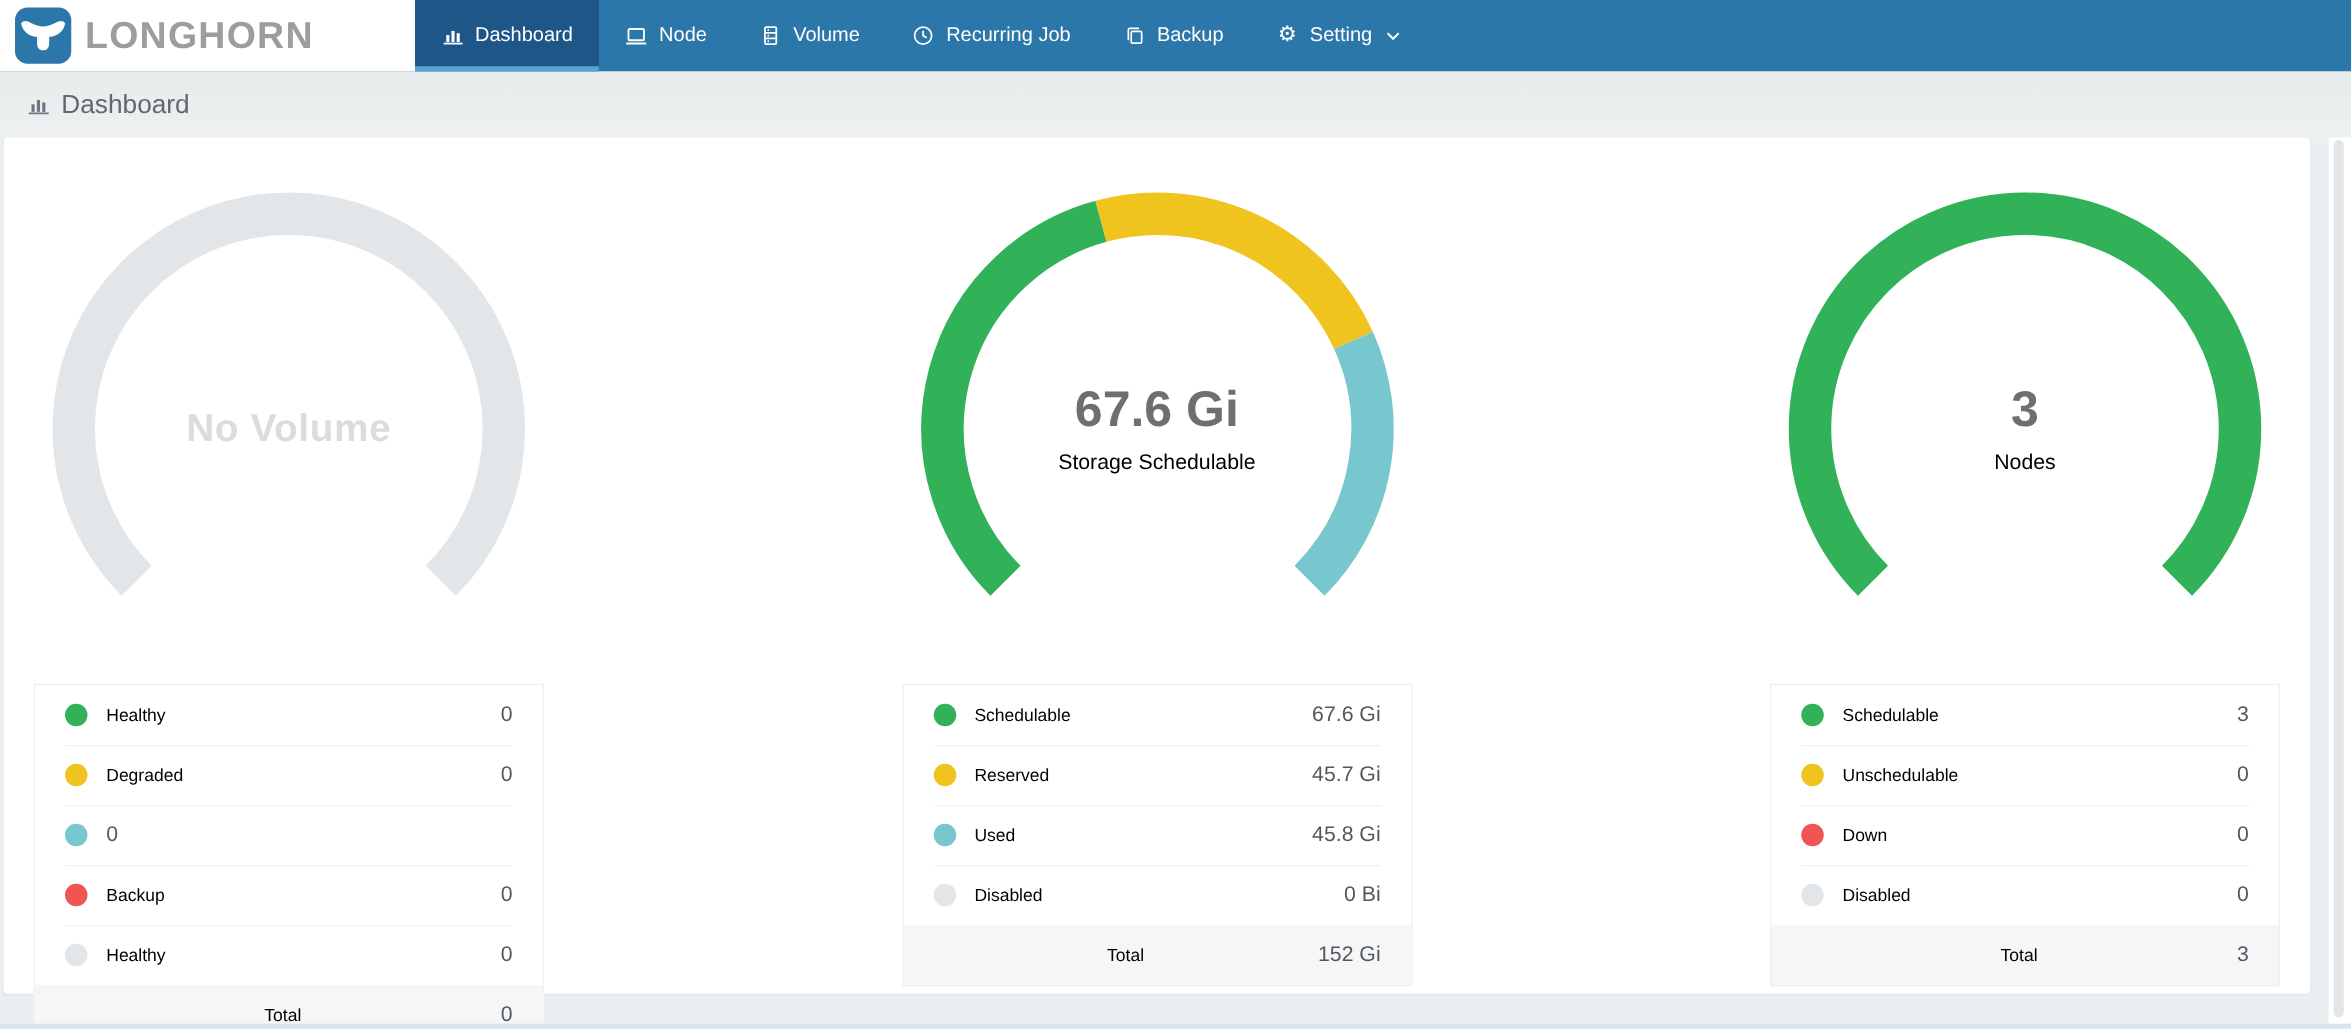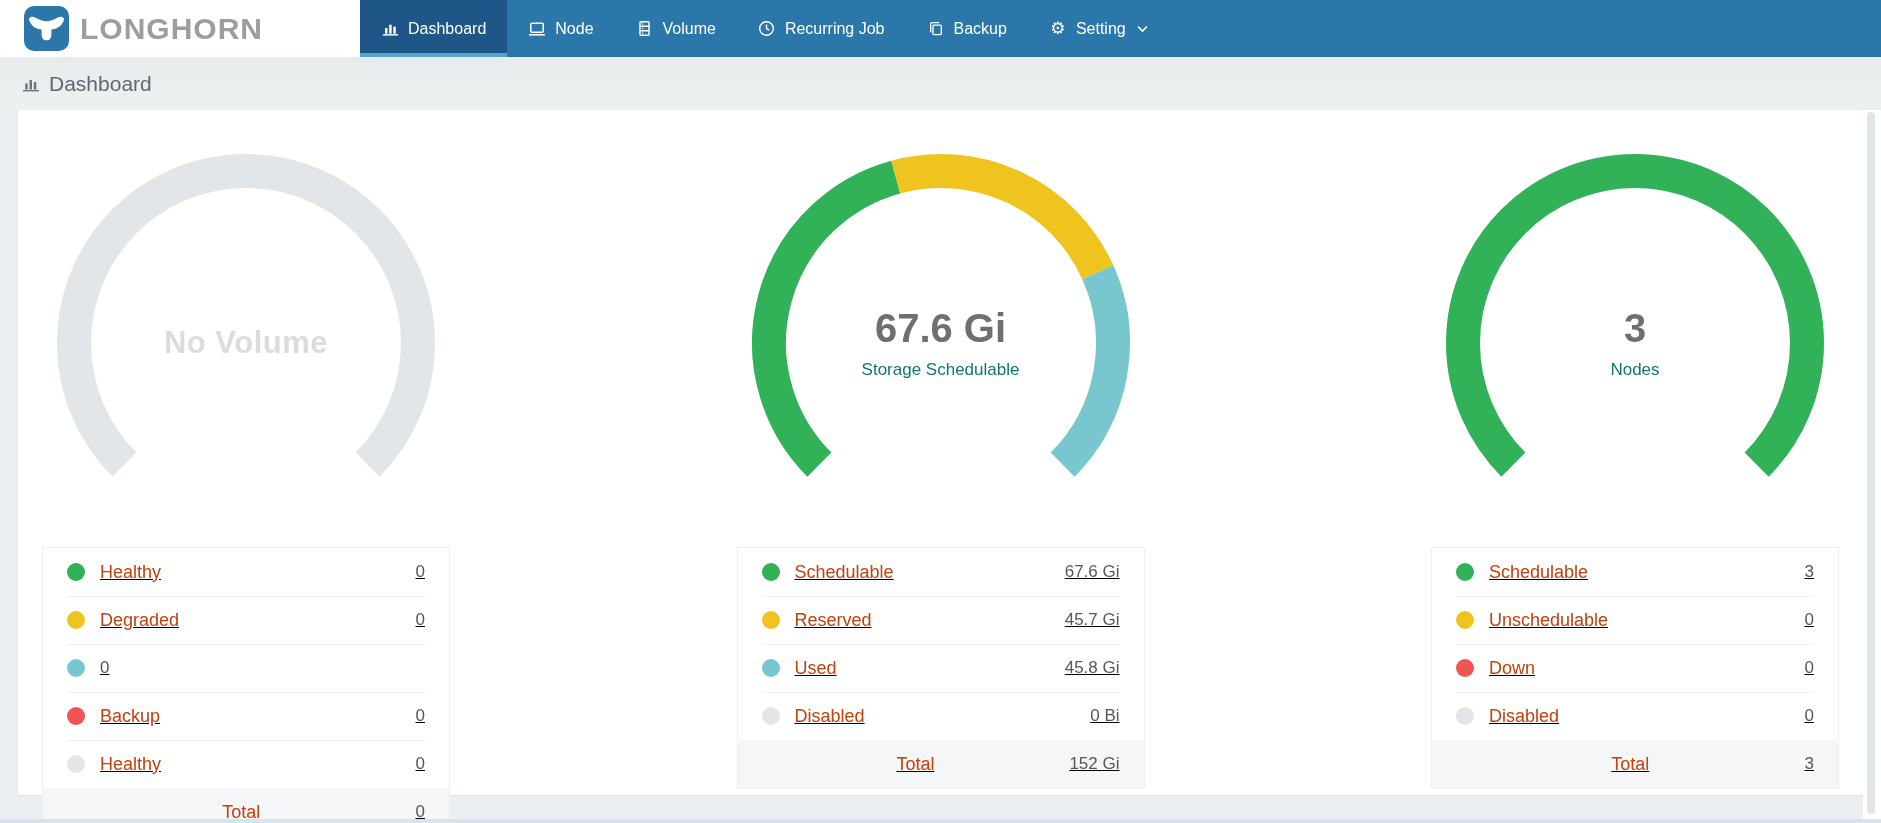--- a/index.html
+++ b/index.html
@@ -4,52 +4,52 @@
 <style>
   html,body{margin:0;padding:0;}
   body{
     width:1881px;height:823px;overflow:hidden;position:relative;
     background:#ECEFF1;
     font-family:"Liberation Sans", sans-serif;
     -webkit-font-smoothing:antialiased;
   }
   
   .navbar{position:absolute;top:0;left:0;width:1881px;height:57px;background:#2C77A9;display:flex;z-index:10;}
-  .brand-area{width:360px;height:57px;background:#FFFFFF;display:flex;align-items:center;box-sizing:border-box;padding-left:24px;cursor:pointer;flex:none;}
+  .brand-area{width:332px;height:57px;background:#FFFFFF;display:flex;align-items:center;box-sizing:border-box;padding-left:12px;cursor:pointer;flex:none;}
   .logo-badge{width:45px;height:45px;border-radius:10px;background:#2C77A9;display:flex;align-items:center;justify-content:center;flex:none;}
   .brand-name{font-size:30px;font-weight:bold;color:#9B9EA0;letter-spacing:1px;margin-left:11px;white-space:nowrap;}
   .nav-items{display:flex;height:57px;}
   .nav-item{position:relative;display:flex;align-items:center;gap:9px;padding:0 21px;color:#FFFFFF;font-size:16px;cursor:pointer;white-space:nowrap;}
   .nav-item.active{background:#1E5787;}
   .nav-item.active::after{content:'';position:absolute;left:0;right:0;bottom:0;height:4px;background:#4FA5CF;}
   .nav-icon{display:flex;align-items:center;justify-content:center;width:18px;height:18px;}
   .gear-glyph{font-size:17px;line-height:1;font-family:"DejaVu Sans",sans-serif;}
   .chev{margin-left:2px;display:flex;align-items:center;}
   
   .page-header{position:absolute;top:57px;left:0;width:1881px;height:53px;
     background:linear-gradient(#E7EBEC,#EEF1F2);
     display:flex;align-items:center;padding-left:22px;box-sizing:border-box;gap:9px;}
   .page-title{font-size:21px;color:#5E6972;}
   
-  .card{position:absolute;top:110px;left:18px;width:1845px;height:685px;background:#FFFFFF;border-radius:3px;box-shadow:0 1px 2px rgba(0,0,0,0.05);text-decoration:underline;}
+  .card{position:absolute;top:110px;left:3px;width:1845px;height:685px;background:#FFFFFF;border-radius:3px;box-shadow:0 1px 2px rgba(0,0,0,0.05);}
   .panels-row{display:flex;justify-content:space-between;padding:41px 24px 0;box-sizing:border-box;}
   .panel{width:408px;flex:none;}
   
   .gauge-wrap{position:relative;width:384px;height:384px;margin:0 auto;}
   .gauge-center{position:absolute;inset:0;display:flex;flex-direction:column;align-items:center;justify-content:center;text-align:center;pointer-events:none;}
   .gauge-value{font-size:40px;font-weight:bold;color:#6D7072;line-height:1.1;}
   .gauge-value.empty{font-size:31px;color:#DADDE0;letter-spacing:0.5px;}
-  .gauge-sub{font-size:17px;color:#0f766e;margin-top:10px;}
+  .gauge-sub{font-size:17px;color:#000000;margin-top:10px;}
   .gauge-sub:empty{display:none;}
   
   .legend-table{margin-top:12px;border:1px solid #EDEFF1;background:#FFFFFF;}
   .legend-row{position:relative;height:48px;display:flex;align-items:center;padding:0 24px;box-sizing:border-box;}
   .legend-row + .legend-row::before{content:'';position:absolute;top:0;left:24px;right:24px;height:1px;background:#F0F1F2;}
   .status-dot{width:18px;height:18px;border-radius:50%;margin-right:15px;flex:none;}
-  .legend-label{font-size:18px;color:#c2410c;flex:1;}
+  .legend-label{font-size:14px;color:#000000;flex:1;}
   .legend-value{font-size:17px;color:#54575B;}
   .total-row{height:48px;display:flex;align-items:center;padding:0 24px;box-sizing:border-box;background:#F4F6F7;}
   .total-row .legend-label{flex:1;text-align:center;}
   
   .scroll-track{position:absolute;top:110px;right:0;width:18px;height:713px;background:#FFFFFF;}
   .scroll-thumb{position:absolute;top:2px;left:4px;width:8px;height:702px;background:#E2E5E7;border-radius:4px;cursor:pointer;}
   
   .bottom-strip{position:absolute;left:0;bottom:0;width:1881px;height:4px;background:#D6E4EF;z-index:20;}
 </style>
 </head>

